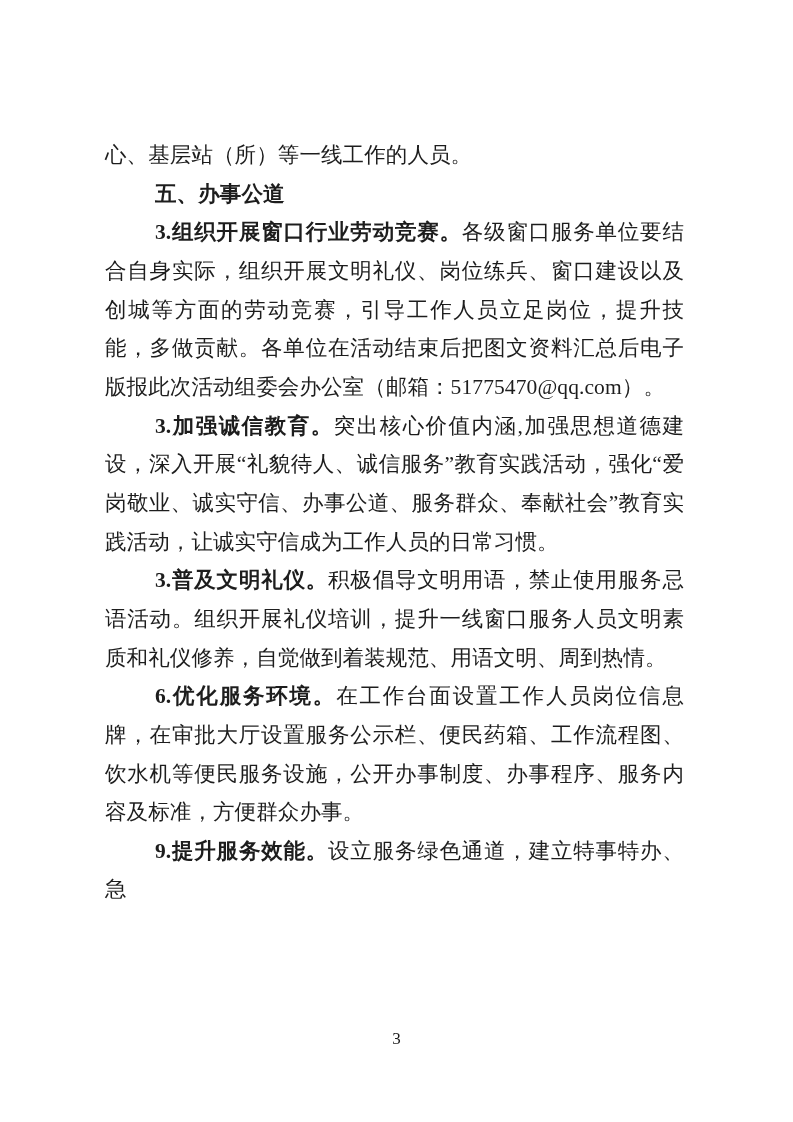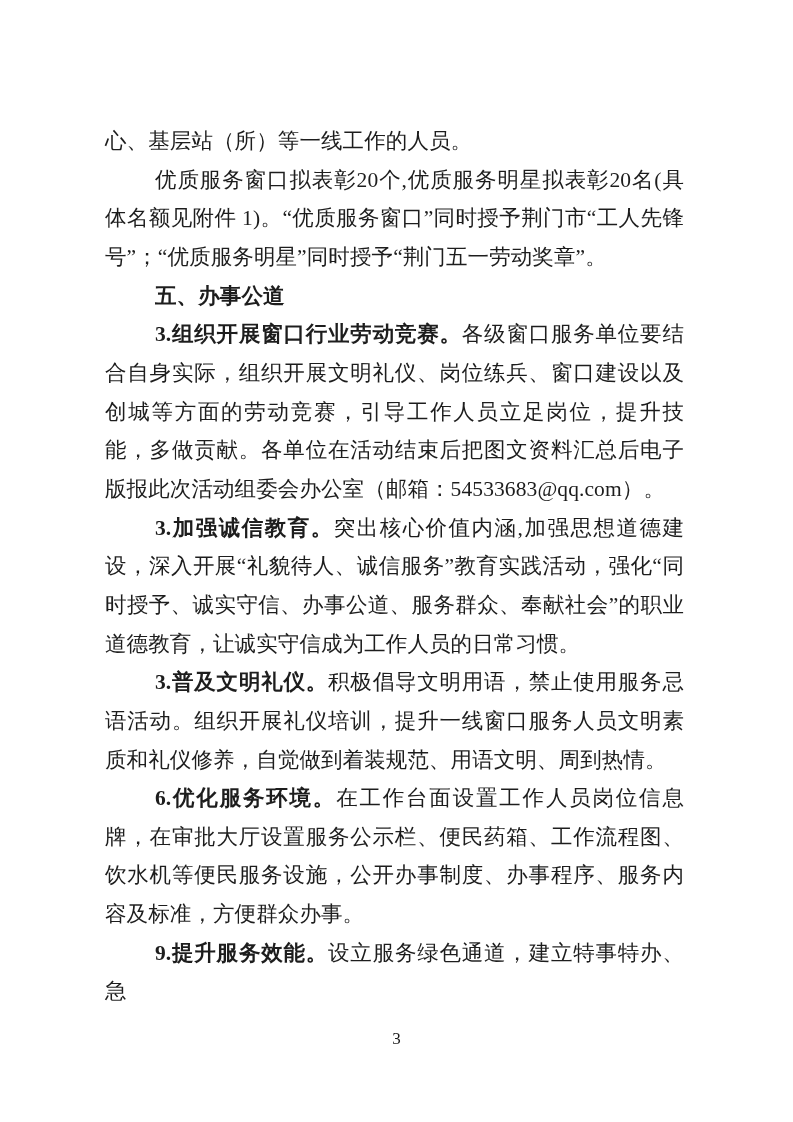--- a/index.html
+++ b/index.html
@@ -12,21 +12,21 @@
     width: 793px;
     height: 1122px;
     background: #ffffff;
     overflow: hidden;
     font-family: "Liberation Serif", "DejaVu Serif", serif;
     color: #1d1d1d;
   }
   .content {
     position: absolute;
     left: 105px;
-    top: 122px;
+    top: 136px;
     width: 579px;
   }
   p.para {
     margin: 0;
     padding: 0;
     font-size: 21.5px;
     line-height: 38.65px;
     text-align: justify;
     letter-spacing: 0.1px;
     word-break: break-all;
@@ -52,27 +52,26 @@
   }
 </style>
 </head>
 <body>
 
 <div class="page">
   <div class="content">
 
     <p class="para"><span>心、基层站（所）等一线工作的人员。</span></p>
 
-    <p class="para indent"><span>优质服务窗口拟表彰20个,优质服务明星拟表彰20名(具体名额见附件 1)。“优质服务窗口”同时授予荆门市“工人先锋号”；“优质服务明星”同时授予“荆门五一劳动奖章”。</span></p>
 
     <p class="para indent heading"><span class="lead">五、办事公道</span></p>
 
-    <p class="para indent"><span class="lead">3.组织开展窗口行业劳动竞赛。</span><span>各级窗口服务单位要结合自身实际，组织开展文明礼仪、岗位练兵、窗口建设以及创城等方面的劳动竞赛，引导工作人员立足岗位，提升技能，多做贡献。各单位在活动结束后把图文资料汇总后电子版报此次活动组委会办公室（邮箱：54533683@qq.com）。</span></p>
+    <p class="para indent"><span class="lead">3.组织开展窗口行业劳动竞赛。</span><span>各级窗口服务单位要结合自身实际，组织开展文明礼仪、岗位练兵、窗口建设以及创城等方面的劳动竞赛，引导工作人员立足岗位，提升技能，多做贡献。各单位在活动结束后把图文资料汇总后电子版报此次活动组委会办公室（邮箱：51775470@qq.com）。</span></p>
 
-    <p class="para indent"><span class="lead">3.加强诚信教育。</span><span>突出核心价值内涵,加强思想道德建设，深入开展“礼貌待人、诚信服务”教育实践活动，强化“同时授予、诚实守信、办事公道、服务群众、奉献社会”的职业道德教育，让诚实守信成为工作人员的日常习惯。</span></p>
+    <p class="para indent"><span class="lead">3.加强诚信教育。</span><span>突出核心价值内涵,加强思想道德建设，深入开展“礼貌待人、诚信服务”教育实践活动，强化“爱岗敬业、诚实守信、办事公道、服务群众、奉献社会”教育实践活动，让诚实守信成为工作人员的日常习惯。</span></p>
 
     <p class="para indent"><span class="lead">3.普及文明礼仪。</span><span>积极倡导文明用语，禁止使用服务忌语活动。组织开展礼仪培训，提升一线窗口服务人员文明素质和礼仪修养，自觉做到着装规范、用语文明、周到热情。</span></p>
 
     <p class="para indent"><span class="lead">6.优化服务环境。</span><span>在工作台面设置工作人员岗位信息牌，在审批大厅设置服务公示栏、便民药箱、工作流程图、饮水机等便民服务设施，公开办事制度、办事程序、服务内容及标准，方便群众办事。</span></p>
 
     <p class="para indent"><span class="lead">9.提升服务效能。</span><span>设立服务绿色通道，建立特事特办、急</span></p>
 
   </div>
 
   <div class="page-number">3</div>

